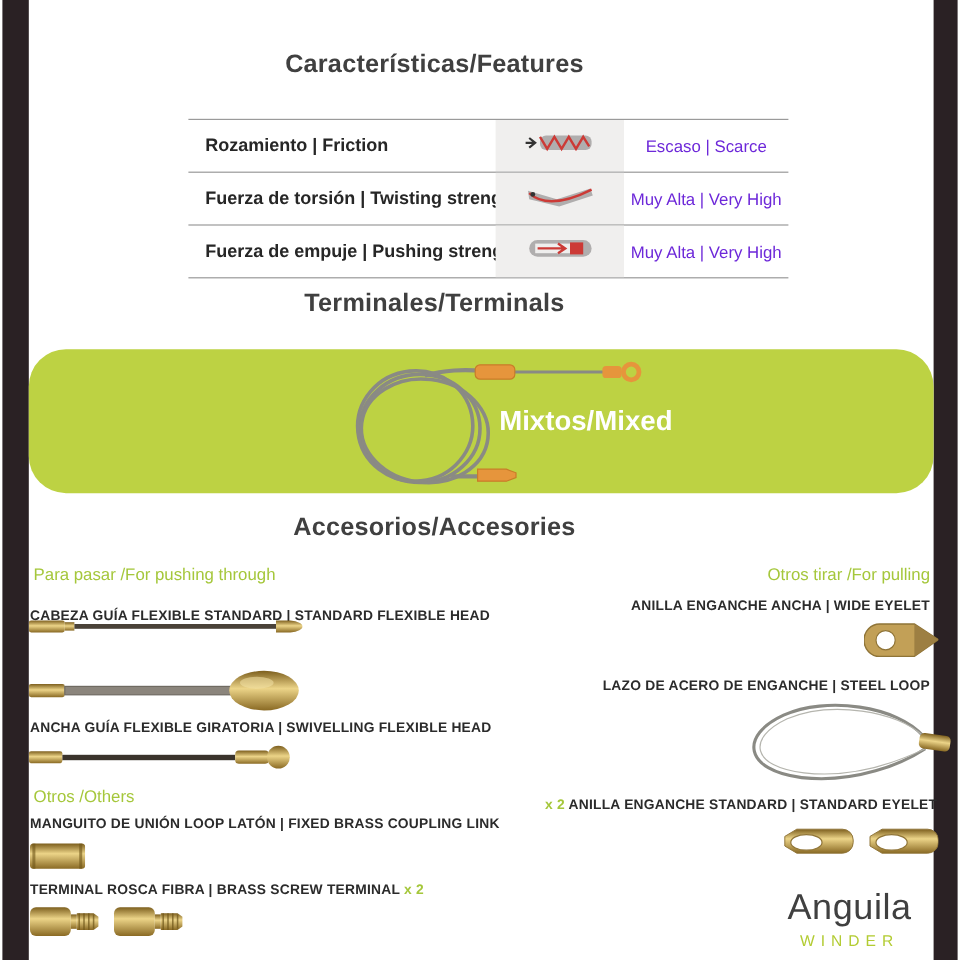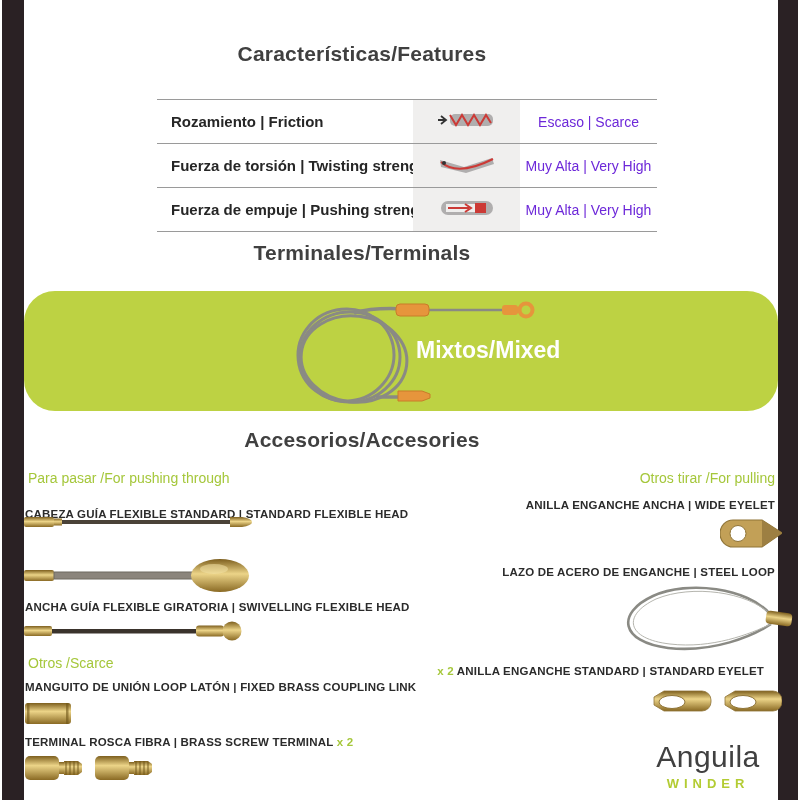--- a/index.html
+++ b/index.html
@@ -23,21 +23,21 @@
   .mixtos{position:absolute;left:392px;top:46px;width:180px;font-size:23px;font-weight:700;color:#fff;}
   
   .sub{position:absolute;font-size:14px;font-weight:400;color:#a5c73b;}
   .ilabel{position:absolute;font-size:11.5px;font-weight:700;color:#2b2b2b;letter-spacing:.2px;white-space:nowrap;}
   .ilabel.right{text-align:center;}
   .qty{color:#a5c73b;font-weight:700;}
   .img{position:absolute;}
   
   .brand{position:absolute;left:648px;top:740px;width:120px;text-align:center;}
   .brand-name{font-size:30px;font-weight:400;color:#404040;letter-spacing:.5px;}
-  .brand-sub{font-size:13px;font-weight:700;color:#b3cc33;letter-spacing:5px;margin-top:2px;}
+  .brand-sub{font-size:13px;font-weight:400;color:#b3cc33;letter-spacing:5px;margin-top:2px;}
 </style>
 </head>
 <body>
 
 <div class="page">
 
   <div class="bar left"></div>
   <div class="bar right"></div>
 
   <div class="h1" style="top:42px;">Características/Features</div>
@@ -155,21 +155,21 @@
             <stop offset="1" stop-color="#8a6a24"></stop>
       </linearGradient>
         </defs>
       <rect x="0" y="7" width="28" height="10" rx="2" fill="url(#b3)"></rect>
       <rect x="28" y="10" width="144" height="4.5" fill="#3a332c"></rect>
       <rect x="172" y="6.5" width="28" height="11" rx="3" fill="url(#b3)"></rect>
       <circle cx="208" cy="12" r="9.5" fill="url(#b3)"></circle>
     </svg>
   </span>
 
-  <div class="sub" style="left:28px;top:655px;">Otros /Scarce</div>
+  <div class="sub" style="left:28px;top:655px;">Otros /Others</div>
 
   <div class="ilabel" style="left:25px;top:681px;">
     <span>MANGUITO DE UNIÓN LOOP LATÓN  | FIXED BRASS COUPLING LINK</span>
   </div>
   <span class="img" style="left:25px;top:700px;">
     <svg width="46" height="28" viewBox="0 0 46 28">
       <defs>
           <linearGradient id="b4" x1="0" y1="0" x2="0" y2="1">
         <stop offset="0" stop-color="#7d5f1e"></stop>
             <stop offset=".4" stop-color="#ecd488"></stop>
@@ -230,21 +230,21 @@
             <stop offset=".45" stop-color="#ecd488"></stop>
             <stop offset="1" stop-color="#8a6a24"></stop>
       </linearGradient>
         </defs>
       <path d="M162 30 C 140 4, 80 -4, 45 12 C 8 29, 12 58, 60 64 C 105 69, 145 52, 163 40" fill="none" stroke="#8a8a84" stroke-width="2.6"></path>
       <path d="M162 30 C 140 8, 84 0, 48 15 C 14 31, 18 55, 62 60 C 104 65, 142 50, 163 40" fill="none" stroke="#b5b5ae" stroke-width="1"></path>
       <rect x="158" y="28" width="26" height="13" rx="4" fill="url(#b6)" transform="rotate(8 171 34)"></rect>
     </svg>
   </span>
 
-  <div class="ilabel right" style="right:36px;top:665px;">
+  <div class="ilabel right" style="right:19px;top:665px;">
     <span class="qty">x 2</span>
     <span>ANILLA ENGANCHE STANDARD | STANDARD EYELET</span>
   </div>
   <span class="img" style="left:648px;top:689px;">
     <svg width="134" height="26" viewBox="0 0 134 26">
       <defs>
           <linearGradient id="b7" x1="0" y1="0" x2="0" y2="1">
         <stop offset="0" stop-color="#7d5f1e"></stop>
             <stop offset=".4" stop-color="#ecd488"></stop>
             <stop offset="1" stop-color="#8a6a24"></stop>

